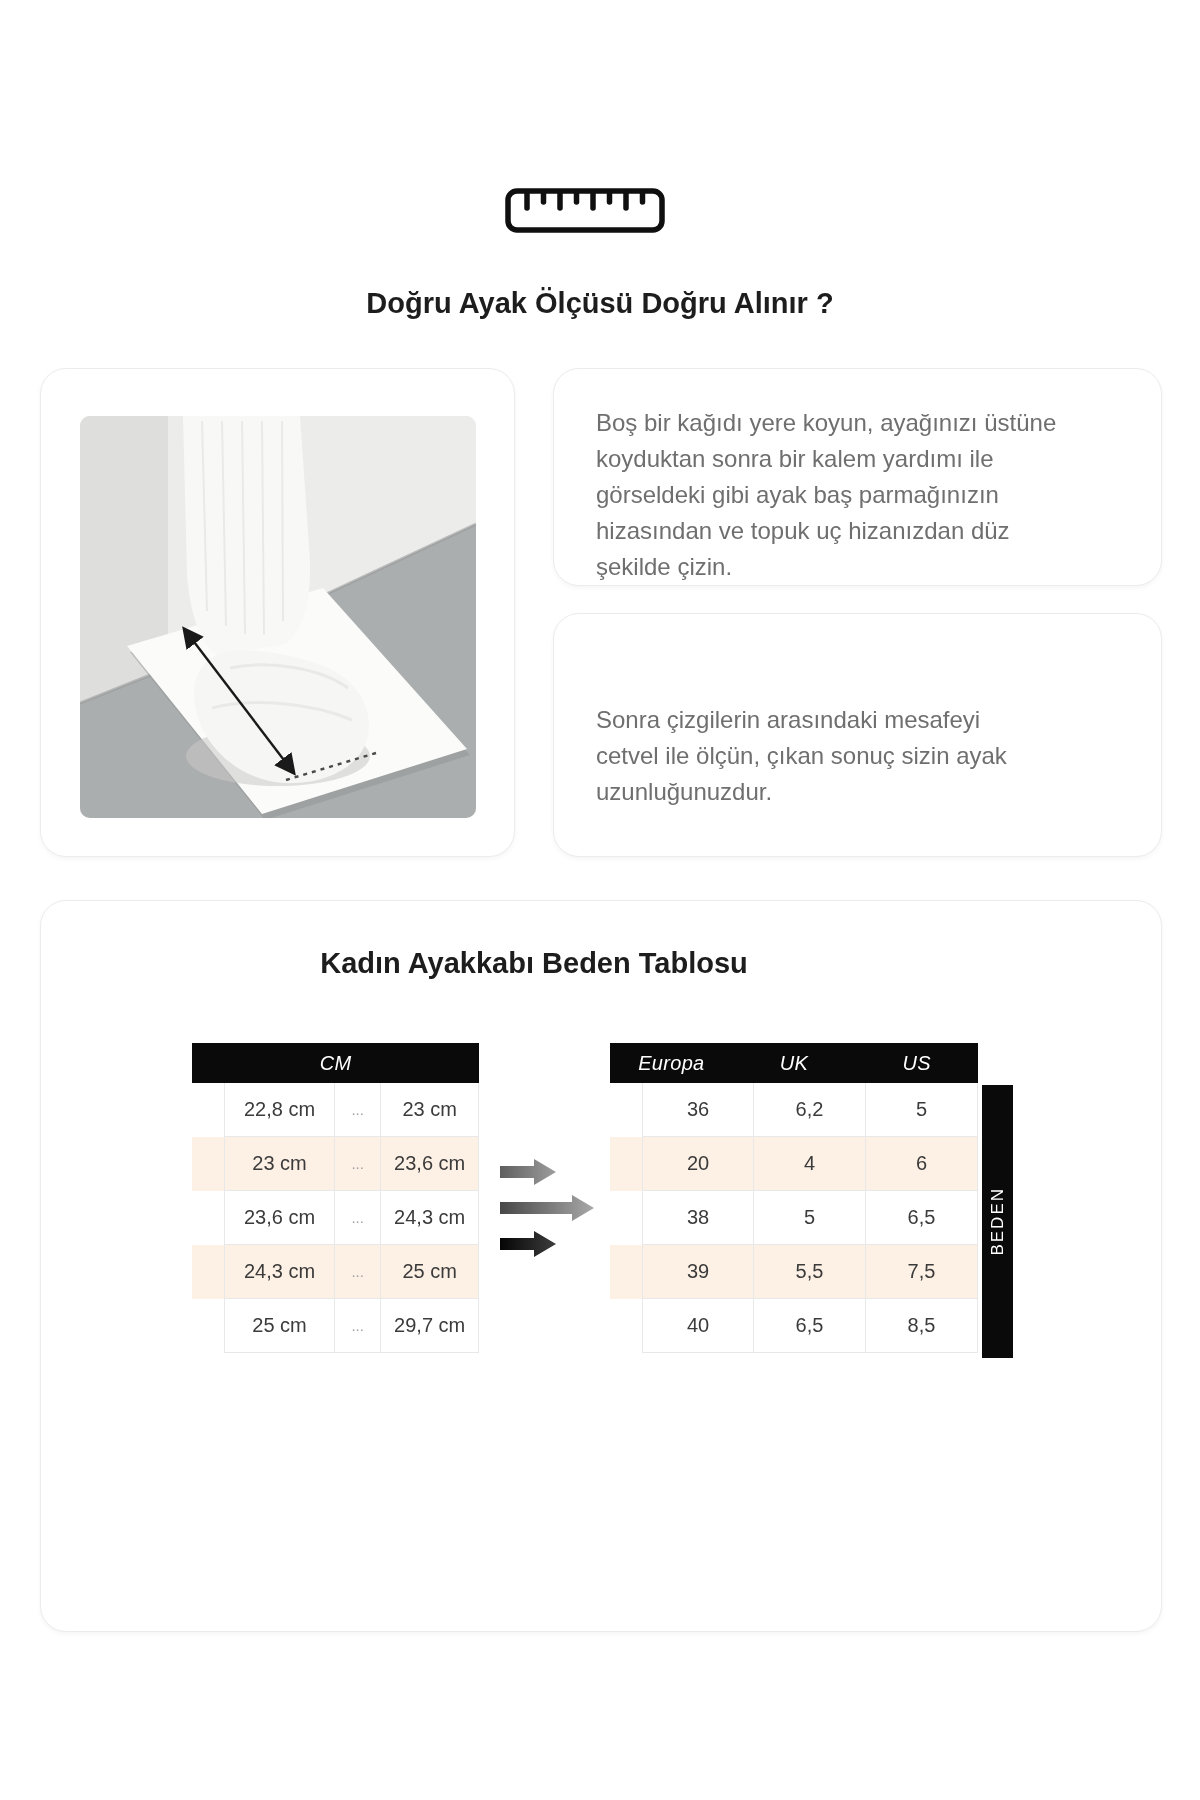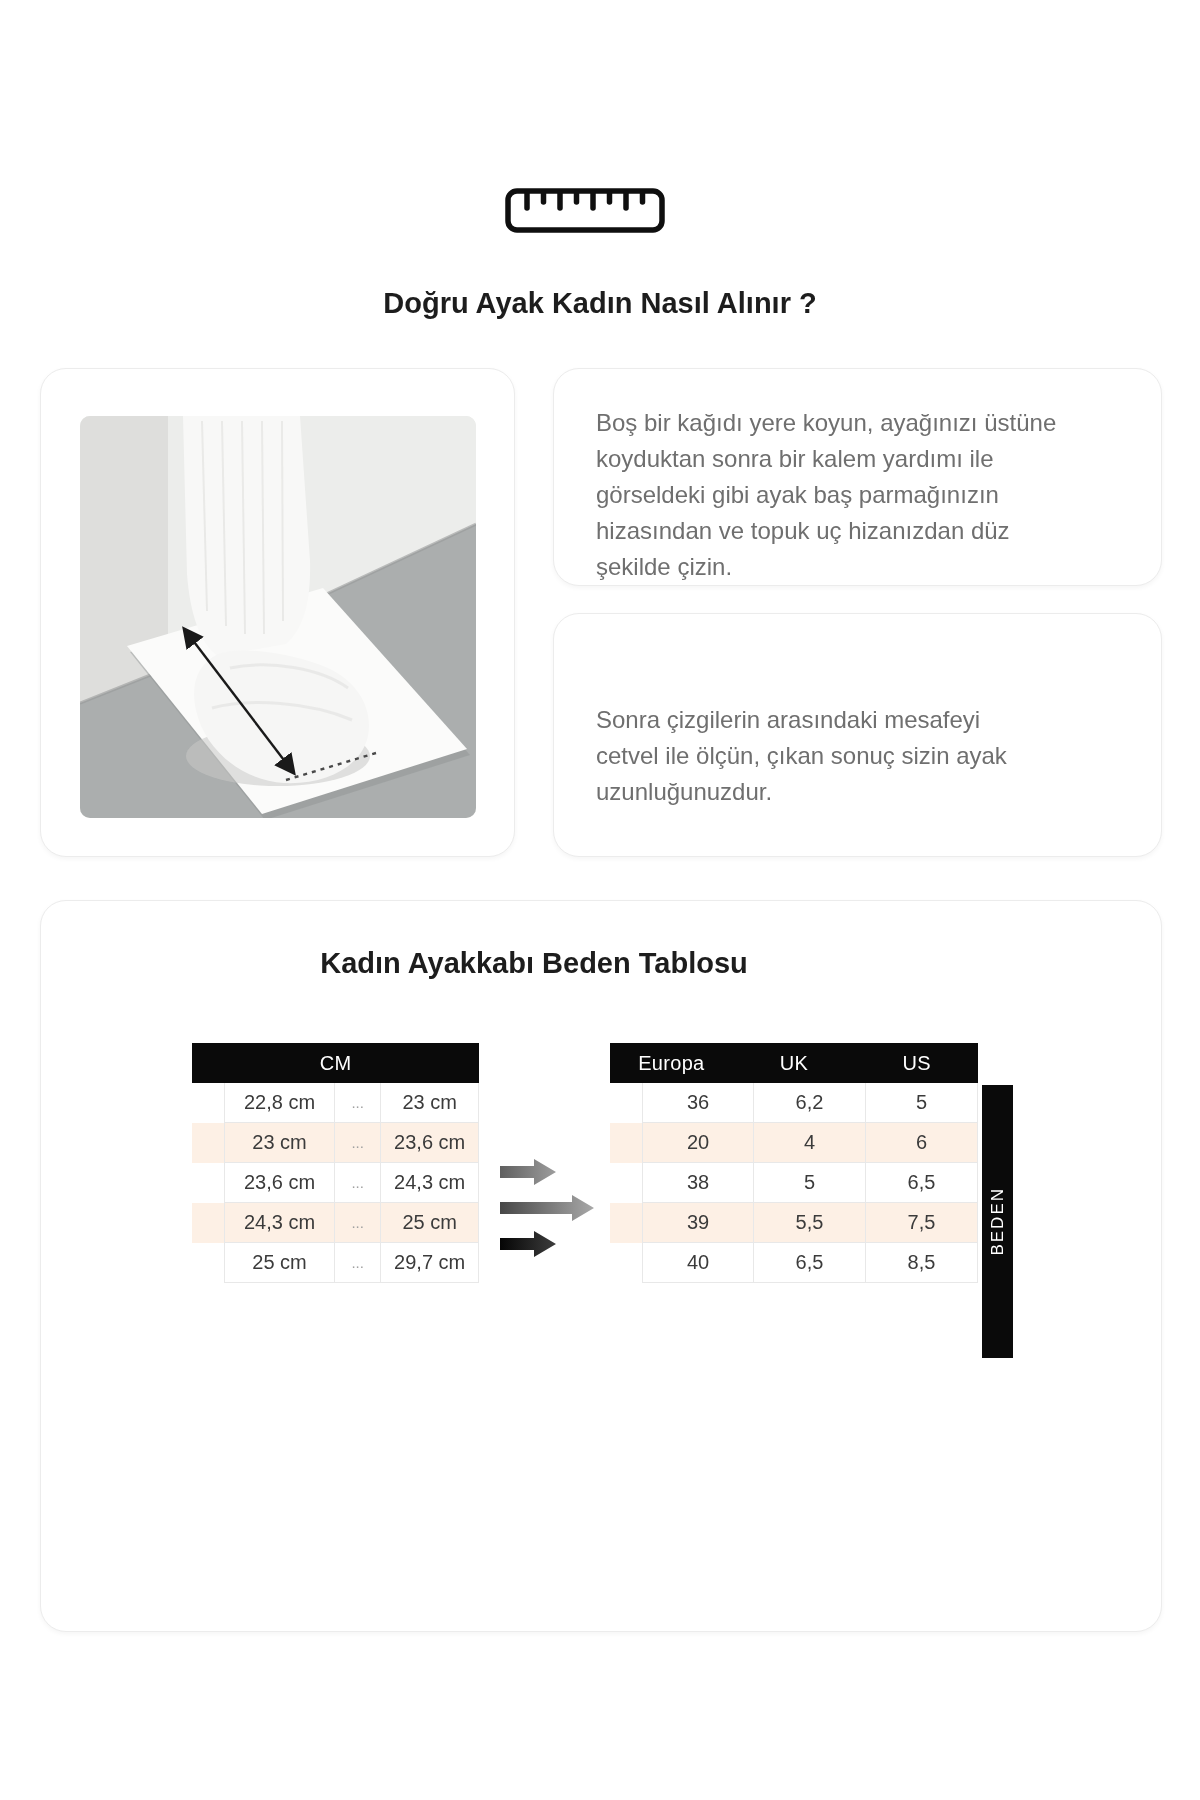--- a/index.html
+++ b/index.html
@@ -36,24 +36,24 @@
   
   .card-sizes{left:40px;top:900px;width:1122px;height:732px;}
   .section-title{
     position:absolute;left:0;top:945px;width:1068px;text-align:center;
     font-size:29px;font-weight:bold;color:#1d1d1d;line-height:36px;
   }
   .table{position:absolute;box-sizing:border-box;}
   .cm-table{left:192px;top:1043px;width:287px;}
   .size-table{left:610px;top:1043px;width:368px;}
   .t-header{
-    display:flex;height:40px;background:#0a0a0a;color:#ffffff;align-items:center;
+    display:flex;height:40px;background:#0a0a0a;color:#ffffff;align-items:center;font-style:italic;
   }
   .t-header .h-cell{flex:1;text-align:center;font-size:20px;letter-spacing:.3px;}
-  .t-row{display:flex;height:40px;background:#ffffff;box-sizing:border-box;padding-left:32px;}
+  .t-row{display:flex;height:54px;background:#ffffff;box-sizing:border-box;padding-left:32px;}
   .t-row.alt{background:#fdf0e5;}
   .t-cell{
     display:flex;align-items:center;justify-content:center;box-sizing:border-box;
     border-right:1px solid #e8e8e8;border-bottom:1px solid #e8e8e8;
     font-size:20px;color:#3b3b3b;
   }
   .t-cell.first{border-left:1px solid #e8e8e8;}
   .cm-table .c-from{width:125px;}
   .cm-table .c-sep{width:52px;font-size:15px;color:#a0a0a0;}
   .cm-table .c-to{width:110px;}
@@ -85,21 +85,21 @@
         <line x1="55" y1="5" x2="55" y2="20"></line>
         <line x1="71.5" y1="5" x2="71.5" y2="14"></line>
         <line x1="88" y1="5" x2="88" y2="20"></line>
         <line x1="104.5" y1="5" x2="104.5" y2="14"></line>
         <line x1="121" y1="5" x2="121" y2="20"></line>
         <line x1="137.5" y1="5" x2="137.5" y2="14"></line>
       </g>
     </svg>
   </div>
 
-  <div class="main-title">Doğru Ayak Kadın Nasıl Alınır ?</div>
+  <div class="main-title">Doğru Ayak Ölçüsü Doğru Alınır ?</div>
 
   <div class="card card-photo">
     <div class="photo">
       <svg width="396" height="402" viewBox="0 0 396 402">
 
         <rect x="0" y="0" width="396" height="402" fill="#ecedeb"></rect>
 
         <polygon points="0,0 88,0 88,252 0,287" fill="#dededc"></polygon>
 
         <polygon points="0,287 88,252 396,108 396,402 0,402" fill="#abaeae"></polygon>

